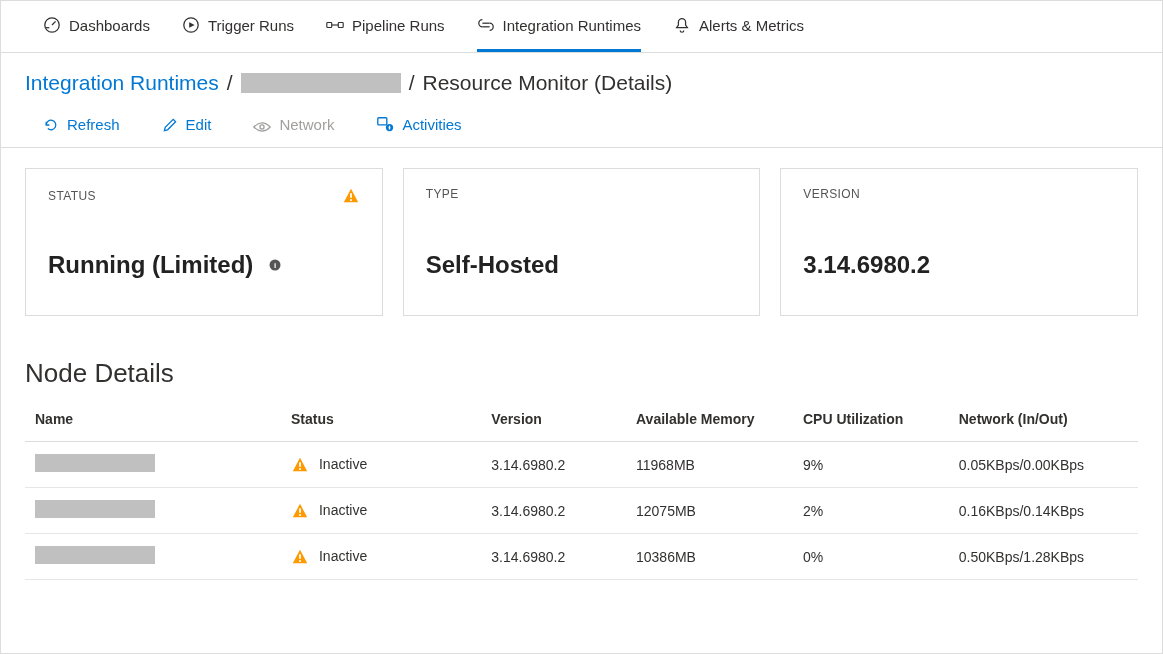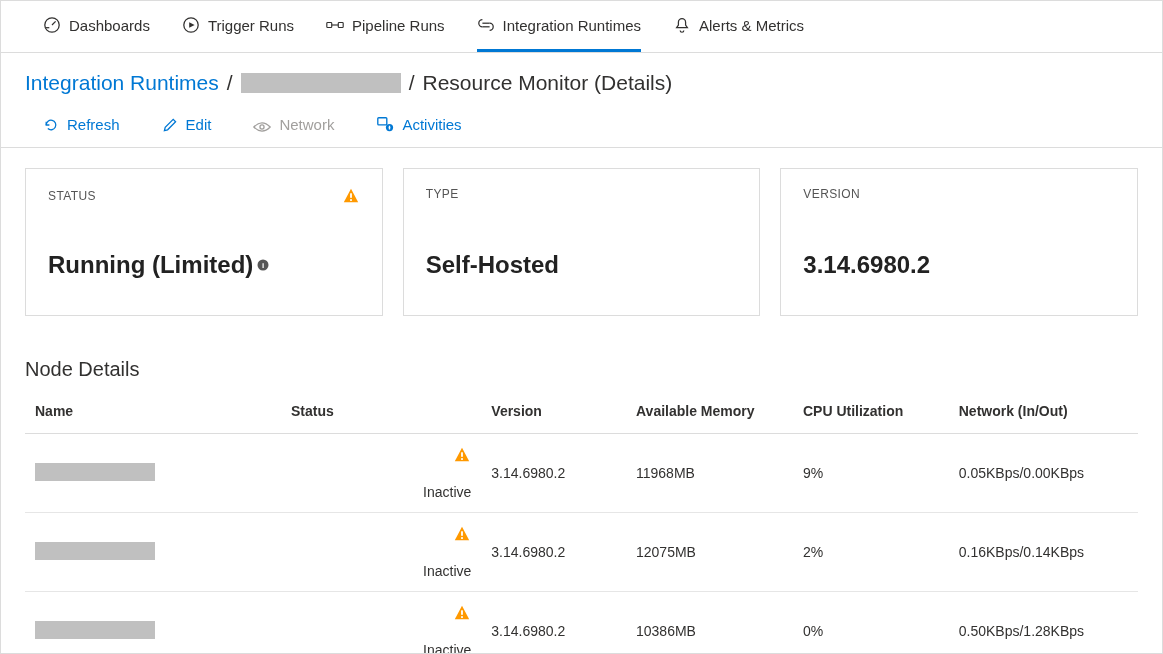--- a/index.html
+++ b/index.html
@@ -99,29 +99,29 @@
     letter-spacing: .4px;
     color: #555;
   }
   .card-value {
     margin-top: auto;
     font-size: 24px;
     font-weight: 600;
     color: #222;
     display:flex;
     align-items:center;
-    gap:4px;
+    gap:16px;
     padding-bottom: 18px;
   }
   .card.fill { flex: 1 1 0; }
   .card.nb { border: none; flex: 0 0 230px; }
 
   
   .section-title {
-    font-size: 20px;
+    font-size: 26px;
     padding: 22px 24px 8px 24px;
     color: #323130;
   }
 
   
   .table {
     width: calc(100% - 48px);
     margin: 0 24px;
     border-collapse: collapse;
     font-size: 14px;
@@ -137,21 +137,21 @@
     padding: 12px 10px;
     border-bottom: 1px solid #e6e6e6;
     vertical-align: middle;
   }
   .name-redacted {
     display:inline-block;
     width: 120px;
     height: 18px;
     background: #c0c0c0;
   }
-  .status-cell { display:flex; align-items:flex-end; gap:20px;flex-direction:column; }
+  .status-cell { display:flex; align-items:flex-start; gap:10px; }
 
   
   svg { display:block; }
   .icon-warning { width:18px; height:18px; }
   .icon-check { width:18px; height:18px; }
   .info-dot { width:12px; height:12px; }
 
 </style>
 </head>
 <body>

